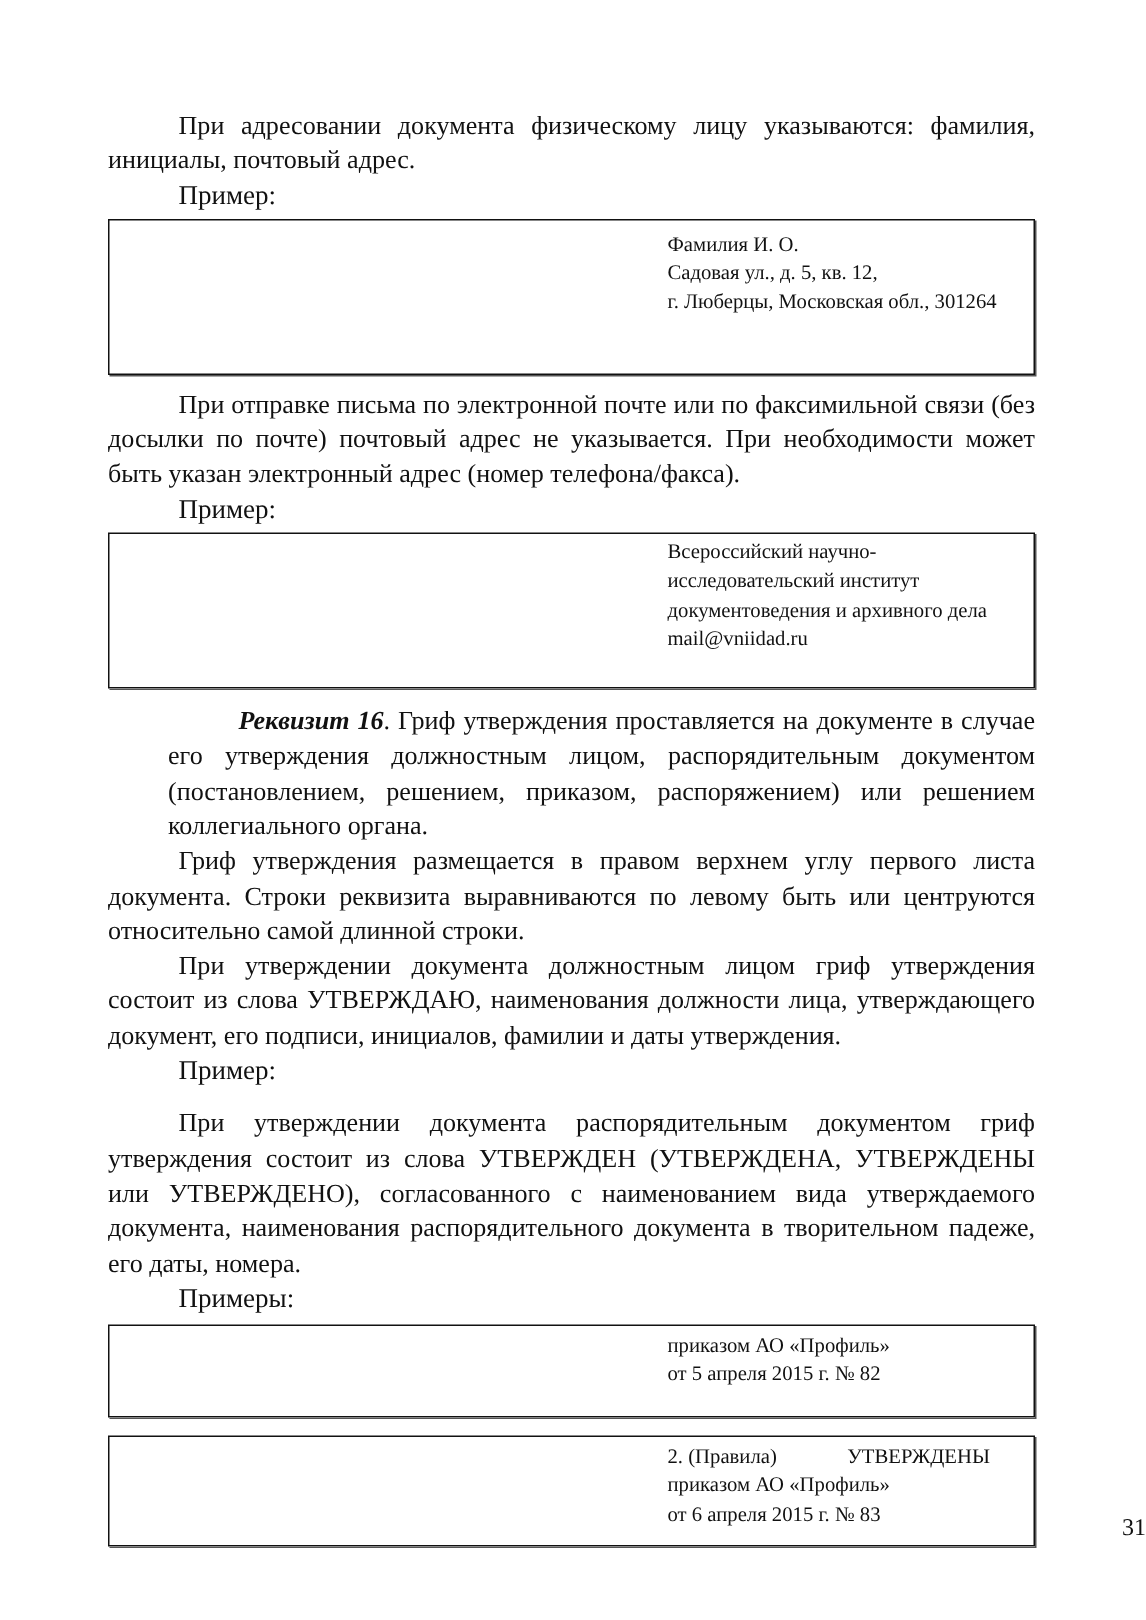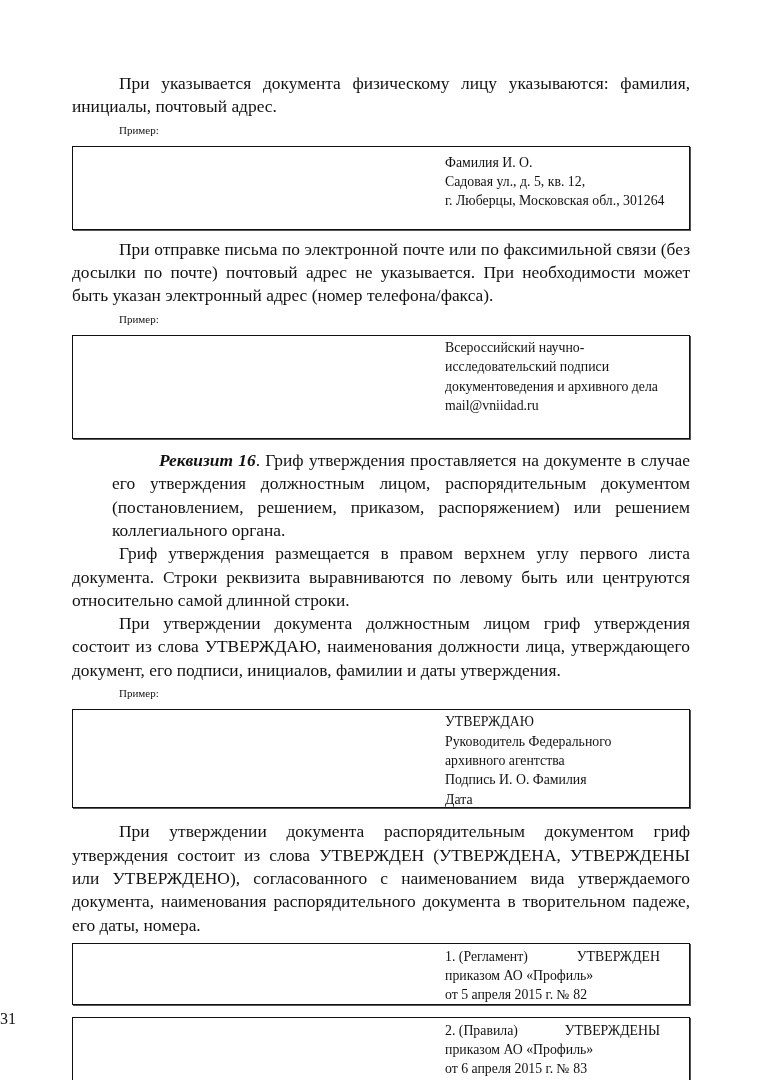--- a/index.html
+++ b/index.html
@@ -10,87 +10,75 @@
   }
   .page {
     position: absolute; left: 72px; top: 72px; width: 618px;
   }
   .para {
     font-size: 17.4px; line-height: 23.3px;
     text-align: justify; text-indent: 47px; margin: 0;
   }
   .para.last-left { text-align-last: left; }
   .label {
-    font-size: 11px; line-height: 23.3px;
+    font-size: 18px; line-height: 23.3px;
     margin: 0; padding-left: 47px;
   }
   .bold-italic { font-weight: bold; font-style: italic; }
   .box {
     border: 1.3px solid #111; box-shadow: 1px 1px 0 #555;
     position: relative; box-sizing: border-box;
   }
   .box-inner {
     position: absolute; left: 372px; font-size: 13.8px; line-height: 19.3px;
     white-space: nowrap;
   }
   .row-split { display: flex; justify-content: space-between; width: 215px; }
   .page-number {
     position: absolute; left: 0; width: 764px; top: 1010px;
-    text-align: left; font-size: 16px;
+    text-align: right; font-size: 16px;
   }
 </style>
 </head>
 <body>
 
 <div class="page">
 
-  <p class="para last-left" style="margin-top:0;">При указывается документа физическому лицу указываются: фамилия, инициалы, почтовый адрес.</p>
+  <p class="para last-left" style="margin-top:0;">При адресовании документа физическому лицу указываются: фамилия, инициалы, почтовый адрес.</p>
   <p class="label">Пример:</p>
-  <div class="box" style="height:84px; margin-top:4px;">
+  <div class="box" style="height:104px; margin-top:4px;">
     <div class="box-inner" style="top:6px;">
       <div>Фамилия И. О.</div>
       <div>Садовая ул., д. 5, кв. 12,</div>
       <div>г. Люберцы, Московская обл., 301264</div>
     </div>
   </div>
 
   <p class="para" style="margin-top:8px;">При отправке письма по электронной почте или по факсимильной связи (без досылки по почте) почтовый адрес не указывается. При необходимости может быть указан электронный адрес (номер телефона/факса).</p>
   <p class="label">Пример:</p>
   <div class="box" style="height:104px; margin-top:4px;">
     <div class="box-inner" style="top:2px;">
       <div>Всероссийский научно-</div>
-      <div>исследовательский подписи</div>
+      <div>исследовательский институт</div>
       <div>документоведения и архивного дела</div>
       <div>mail@vniidad.ru</div>
     </div>
   </div>
 
   <p class="para" style="margin-top:10px;margin-left:40px;">
     <span class="bold-italic">Реквизит 16</span><span>. Гриф утверждения проставляется на документе в случае его утверждения должностным лицом, распорядительным документом (постановлением, решением, приказом, распоряжением) или решением коллегиального органа.</span>
   </p>
   <p class="para">Гриф утверждения размещается в правом верхнем углу первого листа документа. Строки реквизита выравниваются по левому быть или центруются относительно самой длинной строки.</p>
   <p class="para">При утверждении документа должностным лицом гриф утверждения состоит из слова УТВЕРЖДАЮ, наименования должности лица, утверждающего документ, его подписи, инициалов, фамилии и даты утверждения.</p>
   <p class="label">Пример:</p>
-  <div class="box" style="height:99px; margin-top:4px;">
-    <div class="box-inner" style="top:2px;">
-      <div>УТВЕРЖДАЮ</div>
-      <div>Руководитель Федерального</div>
-      <div>архивного агентства</div>
-      <div>Подпись И. О. Фамилия</div>
-      <div>Дата</div>
-    </div>
-  </div>
 
   <p class="para" style="margin-top:12px;">При утверждении документа распорядительным документом гриф утверждения состоит из слова УТВЕРЖДЕН (УТВЕРЖДЕНА, УТВЕРЖДЕНЫ или УТВЕРЖДЕНО), согласованного с наименованием вида утверждаемого документа, наименования распорядительного документа в творительном падеже, его даты, номера.</p>
+  <p class="label">Примеры:</p>
   <div class="box" style="height:62px; margin-top:6px;">
     <div class="box-inner" style="top:3px;">
-      <div class="row-split">
-        <span>1. (Регламент)</span>
-        <span>УТВЕРЖДЕН</span>
-      </div>
       <div>приказом АО «Профиль»</div>
       <div>от 5 апреля 2015 г. № 82</div>
     </div>
   </div>
   <div class="box" style="height:74px; margin-top:12px;">
     <div class="box-inner" style="top:3px;">
       <div class="row-split">
         <span>2. (Правила)</span>
         <span>УТВЕРЖДЕНЫ</span>
       </div>

